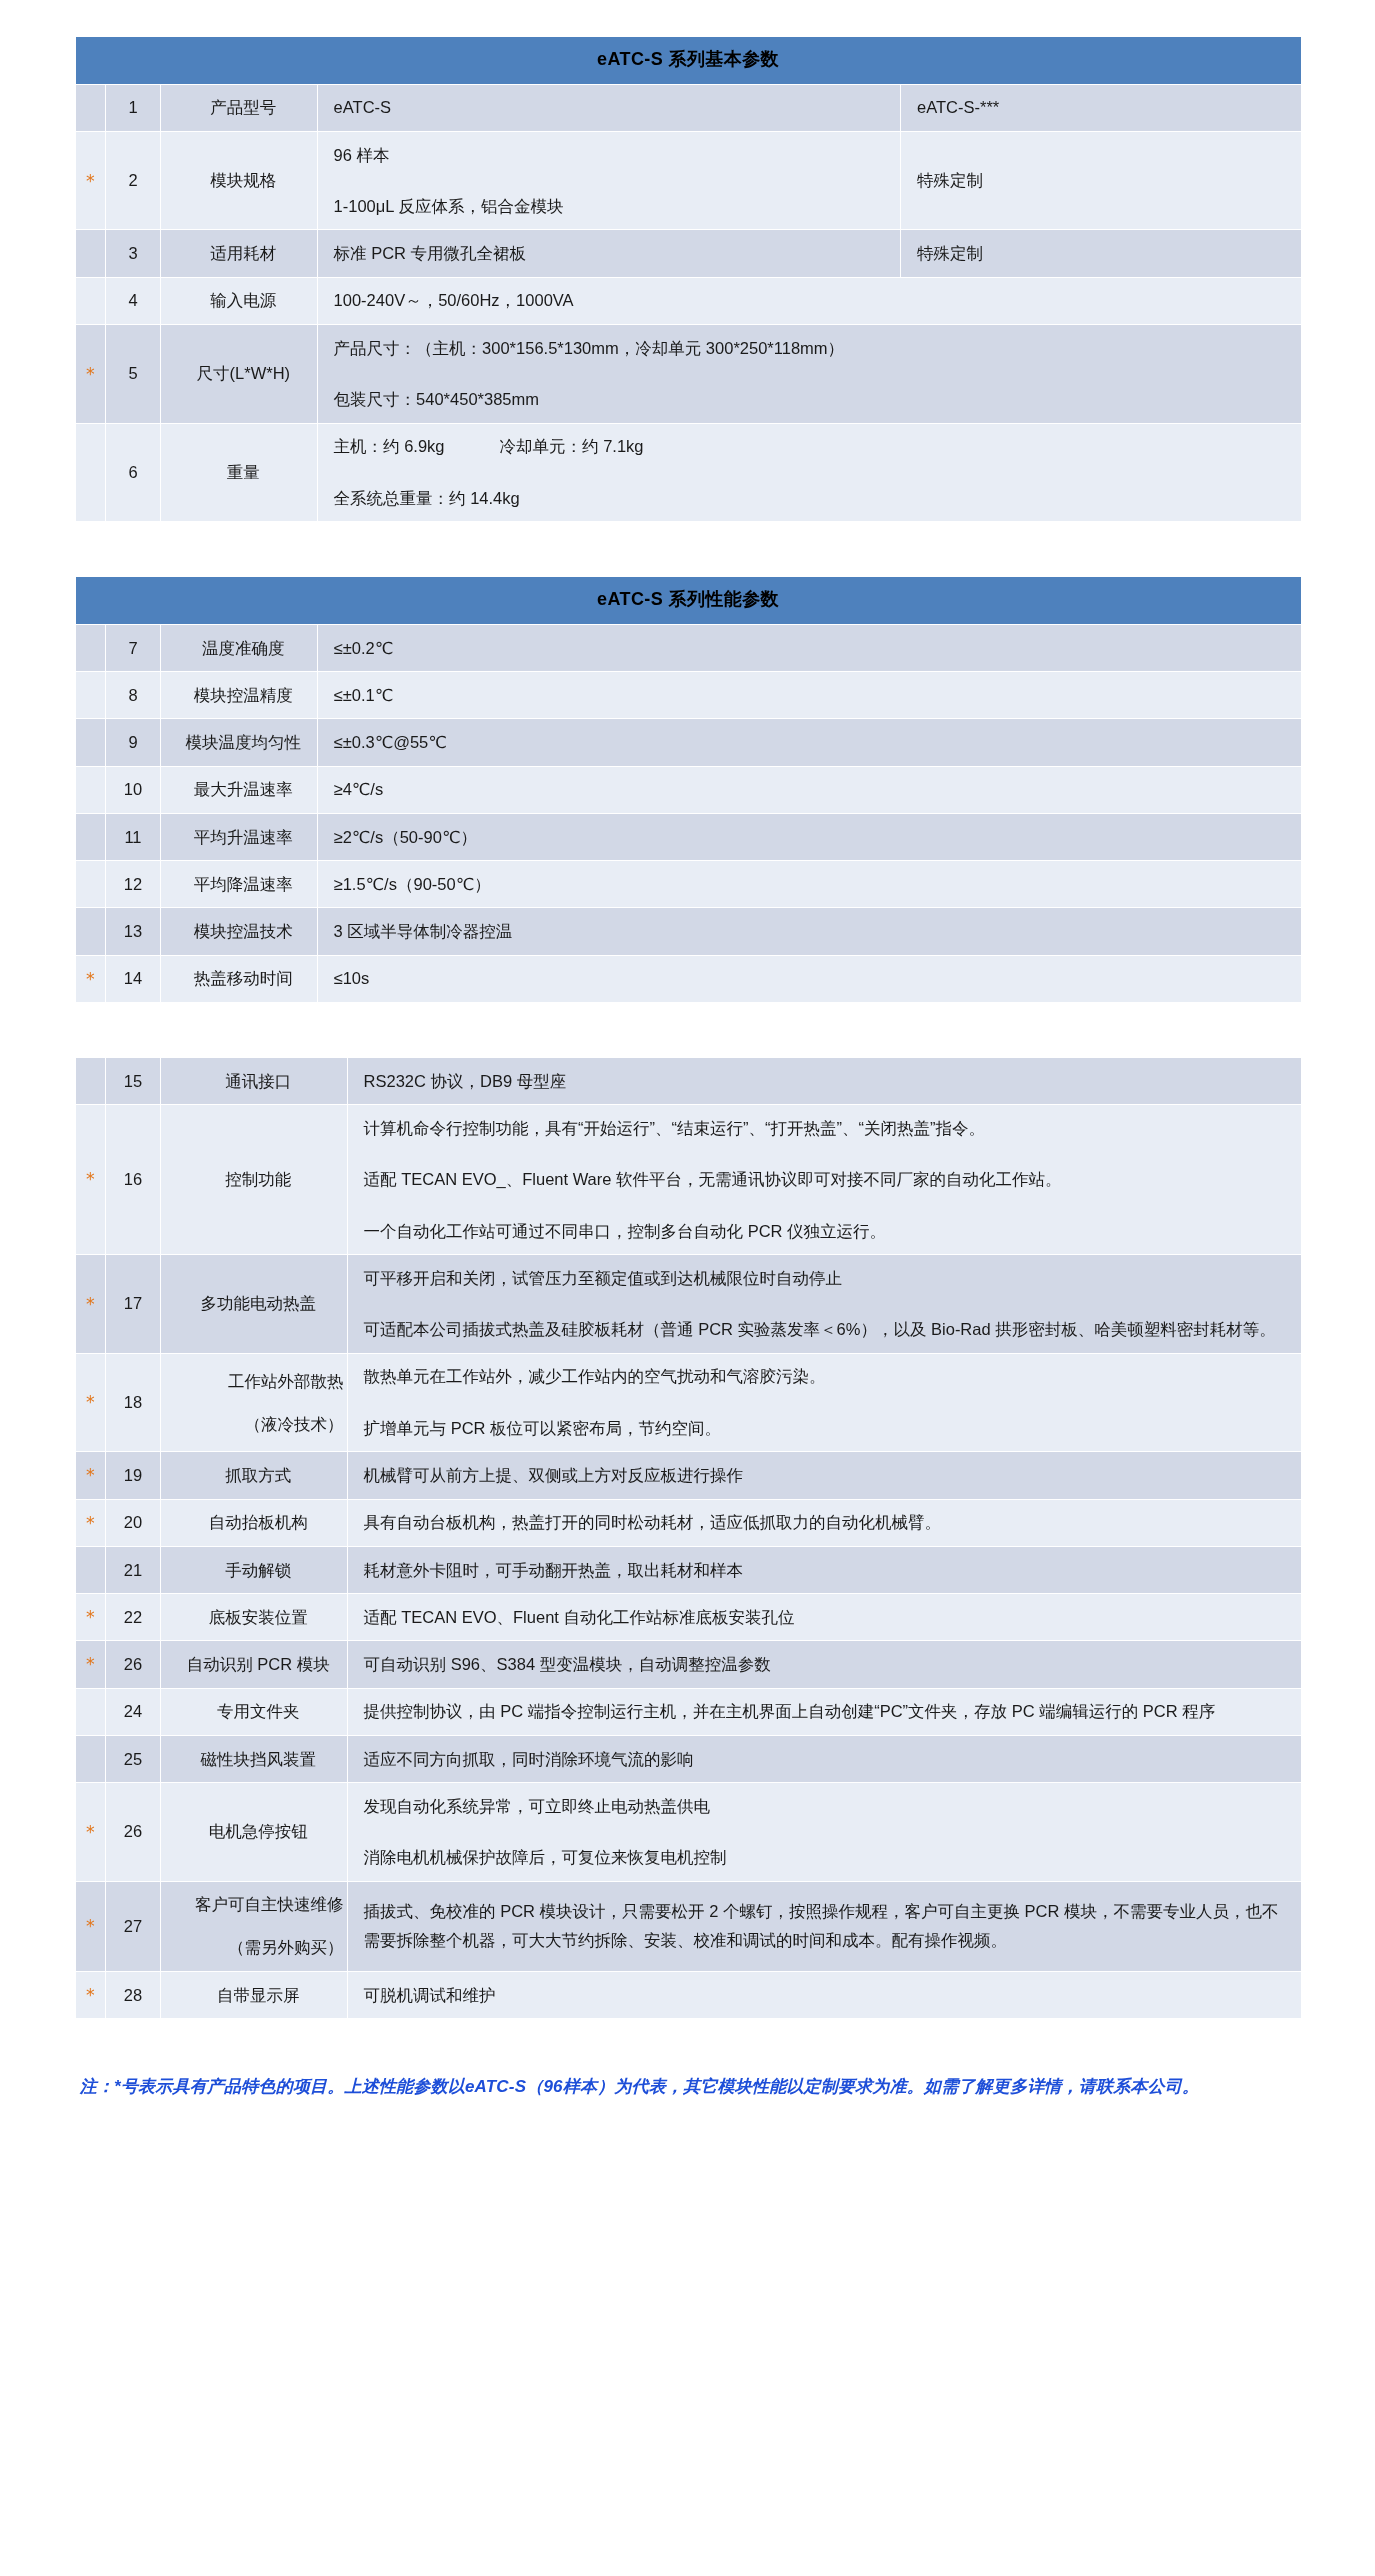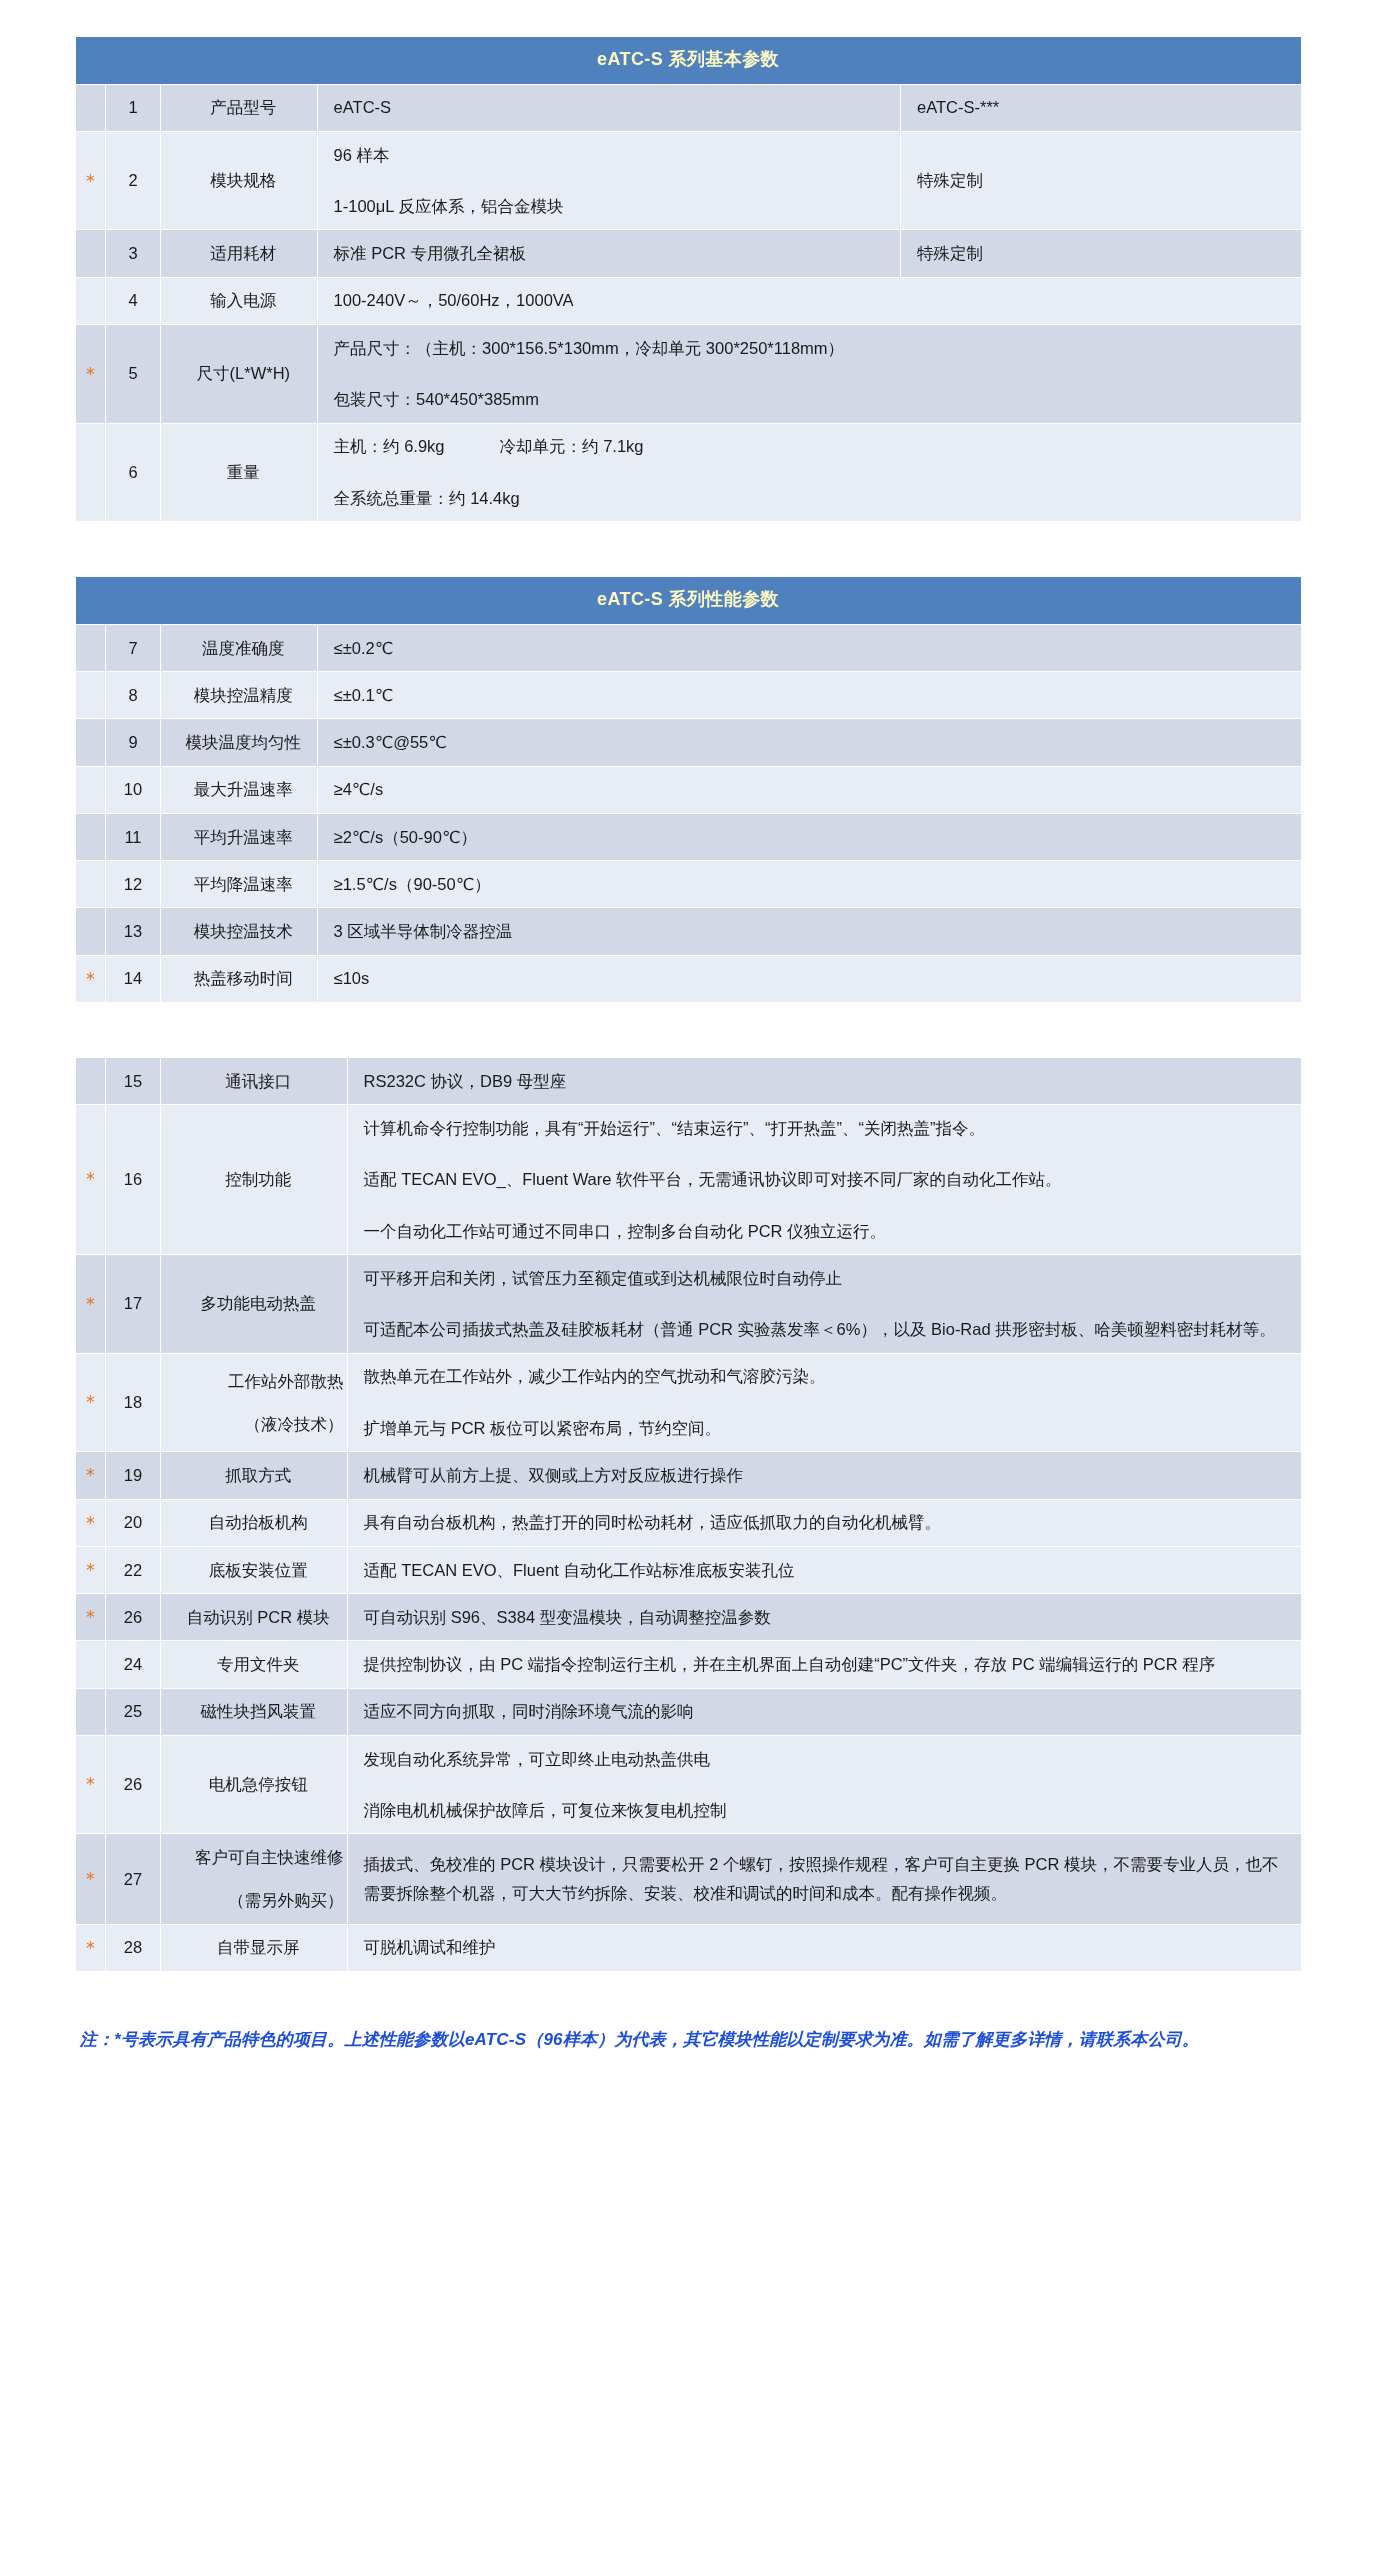--- a/index.html
+++ b/index.html
@@ -30,21 +30,21 @@
   
   .spec-table {
     width: 1227px;
     border-collapse: separate;
     border-spacing: 1.7px 1.7px;
     table-layout: fixed;
     margin: 0;
   }
   .spec-table .caption-row td {
     background: #4E81BD;
-    color: #fef9c3;
+    color: #000000;
     text-align: center;
     font-size: 18px;
     font-weight: bold;
     letter-spacing: 0.4px;
     padding: 12px 0 13px 0;
     line-height: 1.2;
   }
   .spec-table td {
     vertical-align: middle;
     font-size: 16.5px;
@@ -335,20 +335,26 @@
           <td class="c-val">机械臂可从前方上提、双侧或上方对反应板进行操作</td>
         </tr>
 
         <tr class="r-light">
           <td class="c-star">*</td>
           <td class="c-num">20</td>
           <td class="c-item">自动抬板机构</td>
           <td class="c-val">具有自动台板机构，热盖打开的同时松动耗材，适应低抓取力的自动化机械臂。</td>
         </tr>
 
+        <tr class="r-dark">
+          <td class="c-star"></td>
+          <td class="c-num">21</td>
+          <td class="c-item">手动解锁</td>
+          <td class="c-val">耗材意外卡阻时，可手动翻开热盖，取出耗材和样本</td>
+        </tr>
 
         <tr class="r-light">
           <td class="c-star">*</td>
           <td class="c-num">22</td>
           <td class="c-item">底板安装位置</td>
           <td class="c-val">适配 TECAN EVO、Fluent 自动化工作站标准底板安装孔位</td>
         </tr>
 
         <tr class="r-dark">
           <td class="c-star">*</td>

